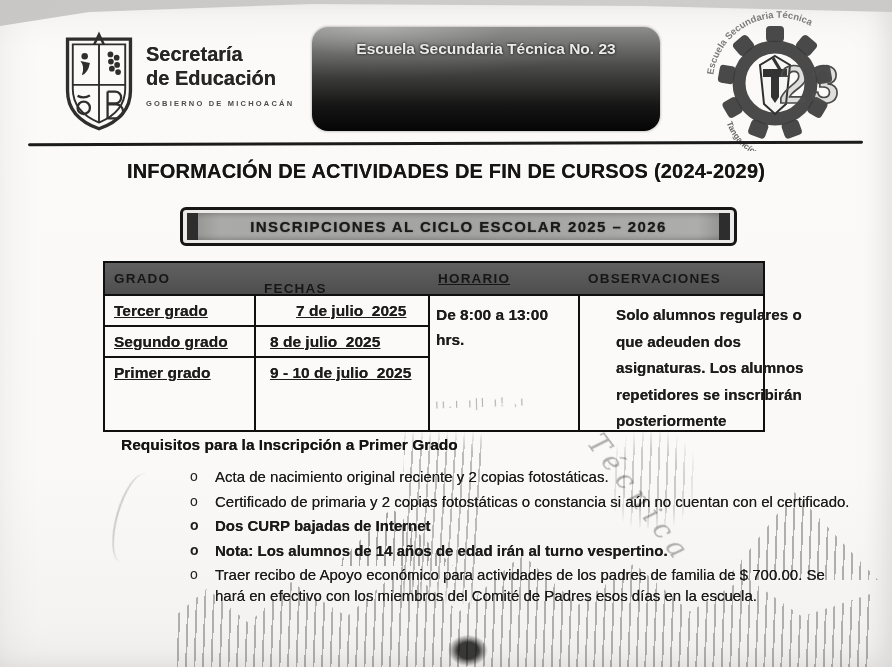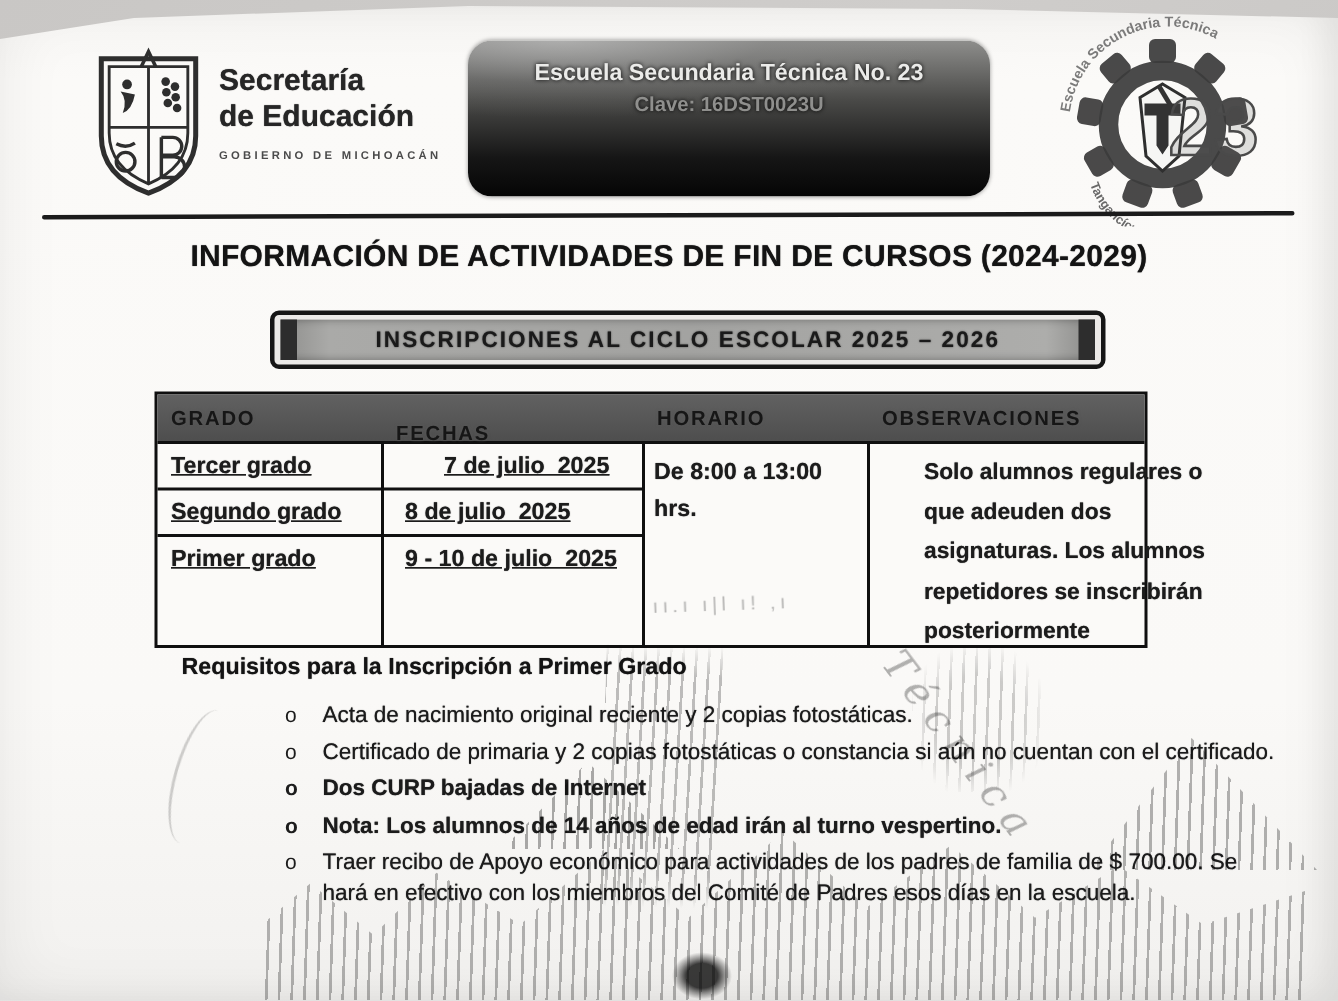--- a/index.html
+++ b/index.html
@@ -55,21 +55,21 @@
   .banner-inner::before { left:0; } .banner-inner::after { right:0; }
   .banner-text { font-size:15px; font-weight:bold; color:#1a1a1a; letter-spacing:1.4px; text-shadow:0 0 1.2px rgba(40,40,40,.8); }
 
   
   .grades-table { left:103px; top:261px; width:662px; border:2.5px solid #0f0f0f; background:#fbfaf8; }
   .t-head { display:flex; height:33px; background:linear-gradient(180deg,#616161,#4e4e4e); border-bottom:2.5px solid #0f0f0f; }
   .t-head > div {
     font-size:13.5px; font-weight:bold; color:#161616; letter-spacing:1.2px;
     padding:8px 0 0 9px; text-shadow:0 0 2px rgba(90,90,90,.9);
   }
-  .th-grado { width:150px; } .th-fechas { width:174px;margin-top:10px; } .th-horario { width:150px; } .th-obs { flex:1; }
+  .th-grado { width:150px; } .th-fechas { width:174px;margin-top:10px; } .th-horario { width:150px;text-decoration:underline; } .th-obs { flex:1; }
   .t-body { position:relative; height:134px; }
   .v-line { position:absolute; top:0; bottom:0; width:2px; background:#0f0f0f; }
   .v1 { left:149px; } .v2 { left:323px; } .v3 { left:473px; }
   .t-row { display:flex;text-decoration:underline; }
   .t-row-line .t-c1, .t-row-line .t-c2 { border-bottom:2px solid #111; }
   .t-c1 { width:151px; font-size:15.5px; font-weight:600; padding:6px 0 5px 9px; }
   .t-c2 { width:172px; font-size:15.5px; font-weight:600; padding:6px 0 5px 14px; white-space:pre-wrap; }
   .t-c2.first { padding-left:40px; }
   .obs-cell { position:absolute; left:483px; top:6px; width:216px; font-size:15.2px; font-weight:600; line-height:26.5px;margin-left:28px; }
   .horario-wrap { position:absolute; left:331px; top:6px; width:138px; font-size:15.5px; font-weight:600; line-height:25px; }
@@ -141,21 +141,20 @@
   </svg>
 
   <div class="abs secretaria">
     <div class="l1 ink">Secretaría</div>
     <div class="l2 ink">de Educación</div>
     <div class="gobierno">GOBIERNO DE MICHOACÁN</div>
   </div>
 
   <div class="abs school-box">
     <div class="s1">Escuela Secundaria Técnica No. 23</div>
-    <div class="s2">Clave: 16DST0023U</div>
   </div>
 
   <svg class="abs seal-logo" width="172" height="148" viewBox="0 0 172 148">
     <defs>
       <path id="arcT" d="M 20 74 A 66 66 0 0 1 150 66" fill="none"></path>
       <path id="arcB" d="M 32 114 A 56 56 0 0 0 142 110" fill="none"></path>
     </defs>
     <text font-size="9.5" font-weight="bold" fill="#5d5d5d" opacity=".8" style="filter:blur(.4px)"><textPath href="#arcT" startOffset="2">Escuela Secundaria Técnica</textPath></text>
     <text font-size="8.5" font-weight="bold" fill="#4f4f4f" opacity=".85" style="filter:blur(.4px)"><textPath href="#arcB" startOffset="6">Tangancícuaro, Mich.</textPath></text>
     <g transform="translate(82,80)">

